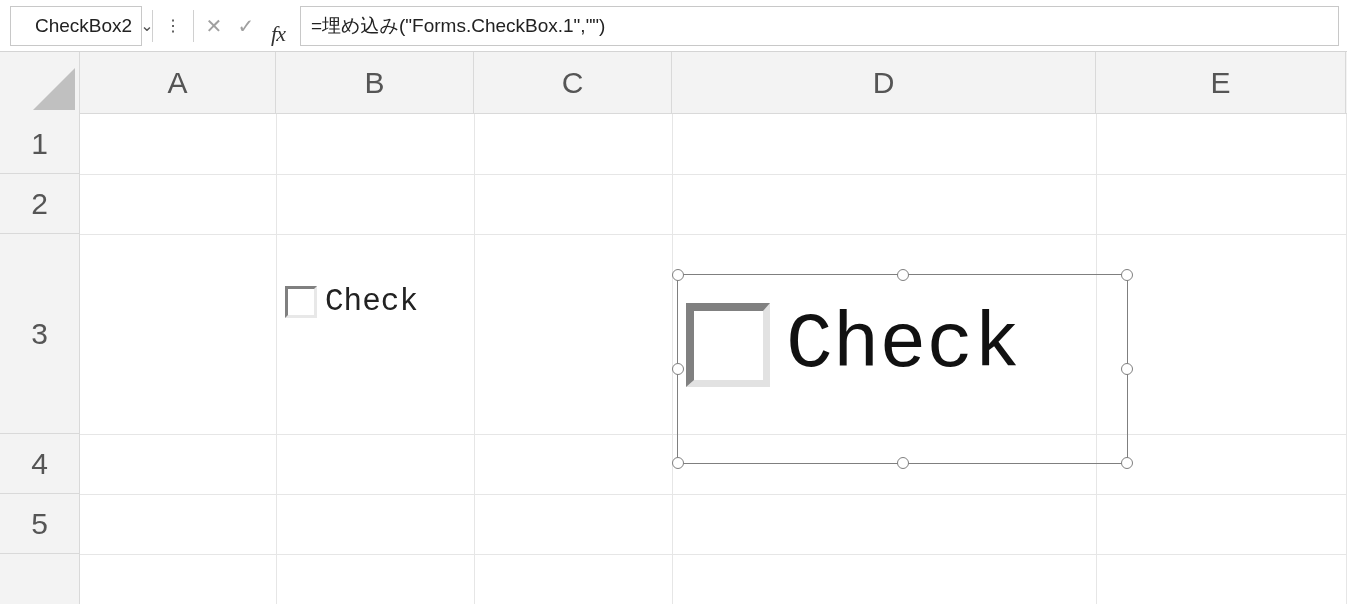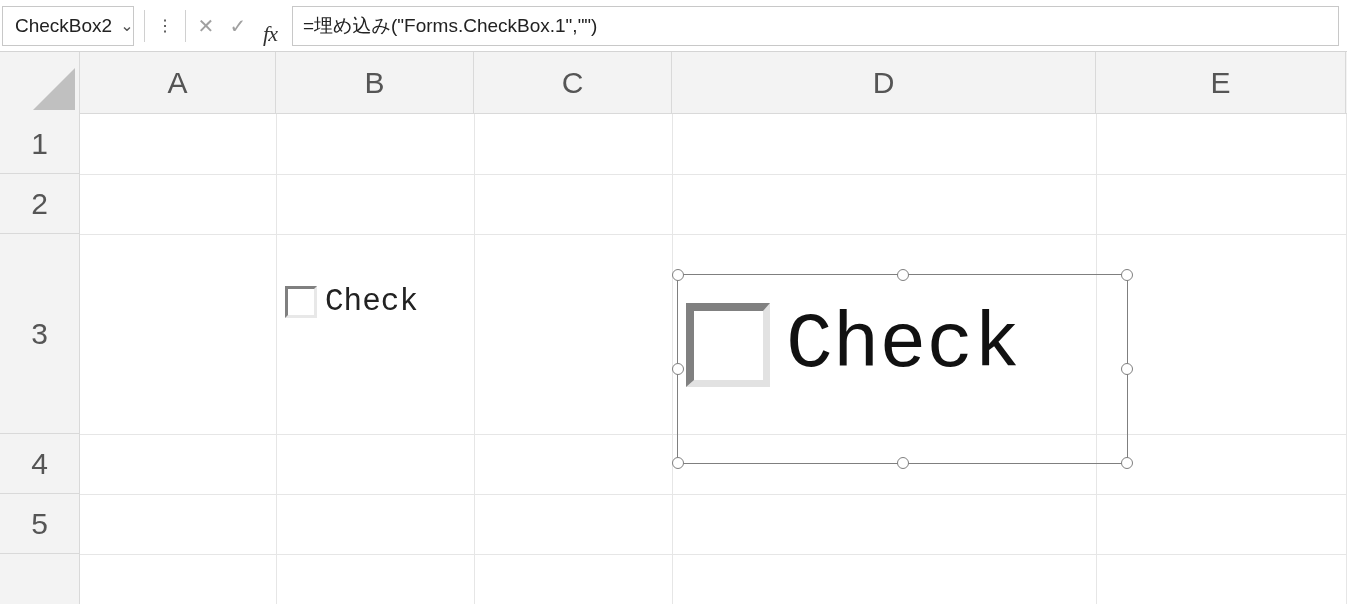--- a/index.html
+++ b/index.html
@@ -19,22 +19,22 @@
       border-bottom: 1px solid #d4d4d4;
       background: #fff;
       position: relative;
     }
     .name-box {
       display: flex;
       align-items: center;
       justify-content: space-between;
       width: 132px;
       height: 40px;
-      margin-left: 2px;
-      padding: 0 6px 0 12px;
+      margin-left: 10px;
+      padding: 0 6px 0 24px;
       border: 1px solid #c8c8c8;
       font-size: 19px;
       color: #222;
       background: #fff;
       gap: 8px;
     }
     .name-box .chev {
       font-size: 16px;
       color: #555;
     }

